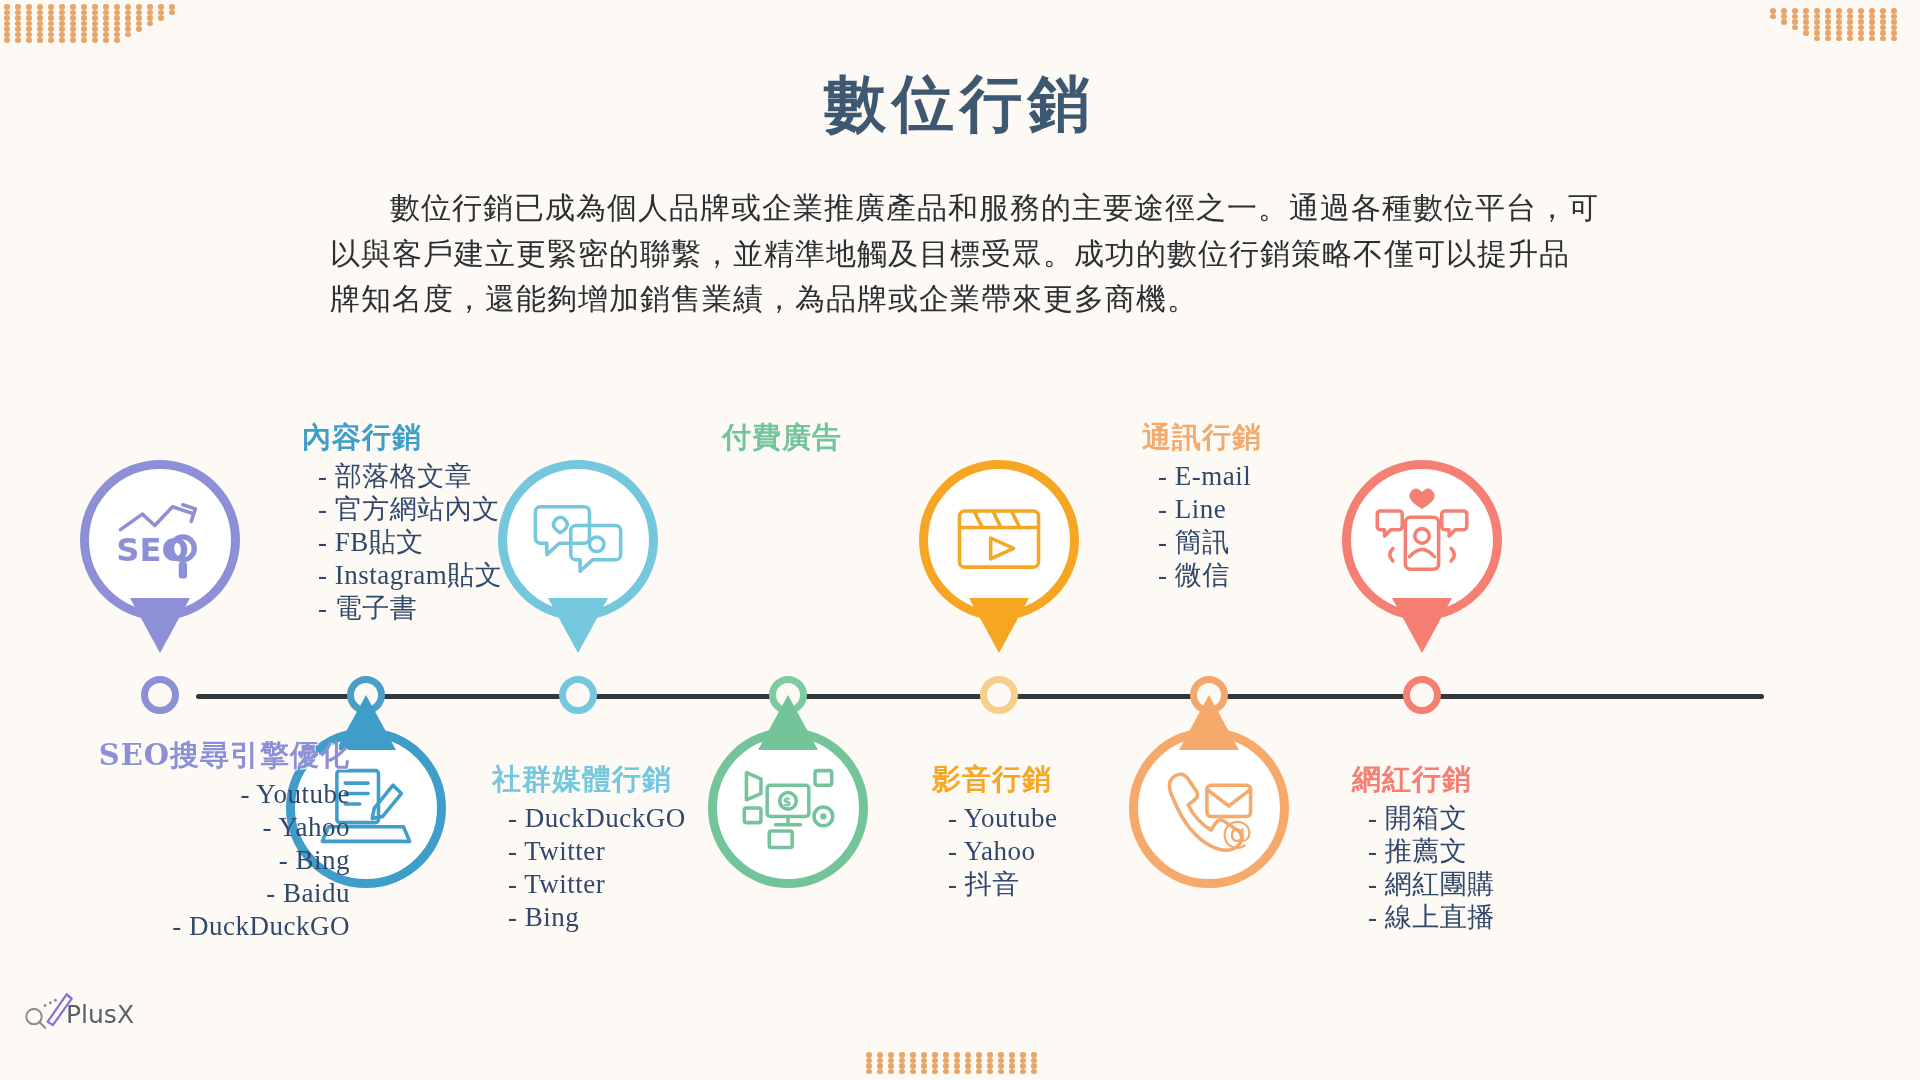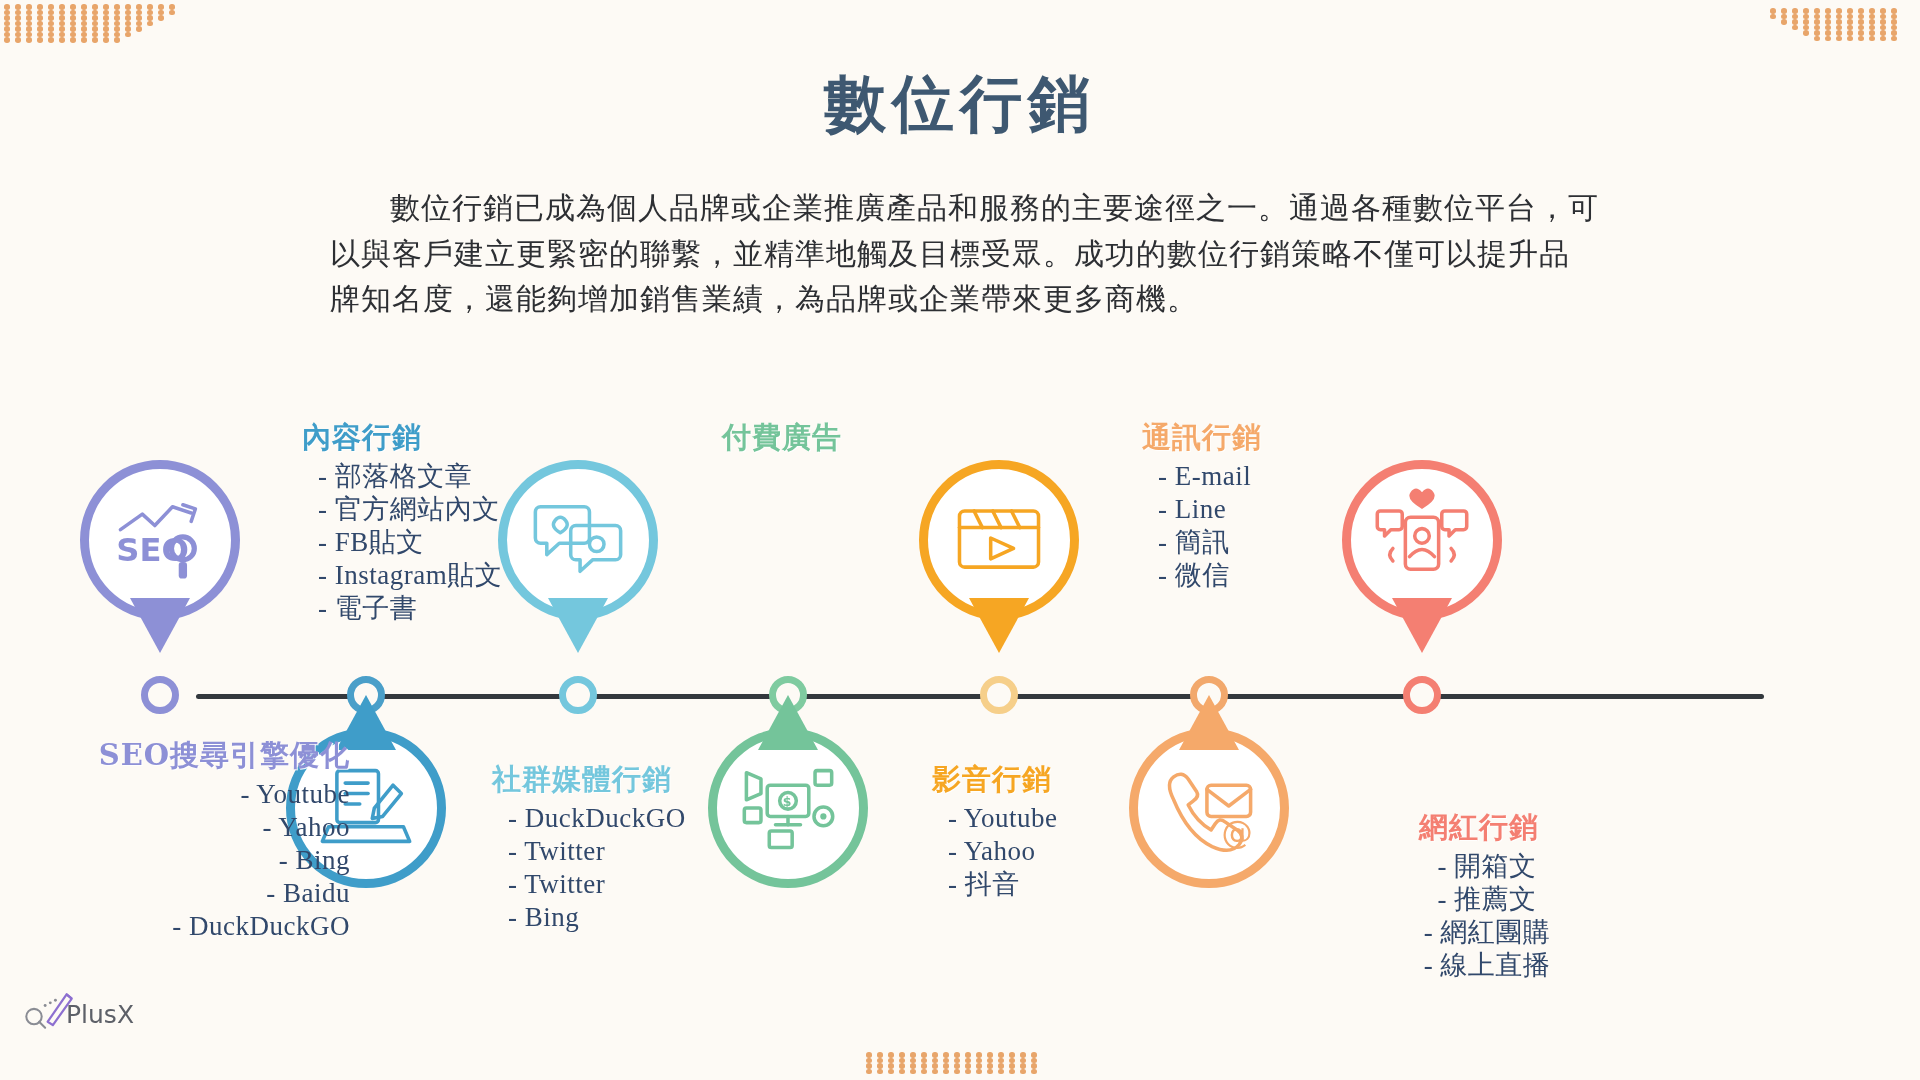--- a/index.html
+++ b/index.html
@@ -498,21 +498,21 @@
       </div>
       <div class="block indent" style="left: 1136px; top: 418px; text-align: left; width: 240px;">
         <h3 style="color: rgb(245, 169, 106); padding-left: 6px;">通訊行銷</h3>
         <ul>
           <li>- E-mail</li>
           <li>- Line</li>
           <li>- 簡訊</li>
           <li>- 微信</li>
         </ul>
       </div>
-      <div class="block indent" style="left: 1346px; top: 760px; text-align: center; width: 260px; margin-top: 48px;">
+      <div class="block indent" style="left: 1346px; top: 760px; text-align: left; width: 260px;">
         <h3 style="color: rgb(244, 127, 114); padding-left: 6px;">網紅行銷</h3>
         <ul>
           <li>- 開箱文</li>
           <li>- 推薦文</li>
           <li>- 網紅團購</li>
           <li>- 線上直播</li>
         </ul>
       </div>
     </div>
 

